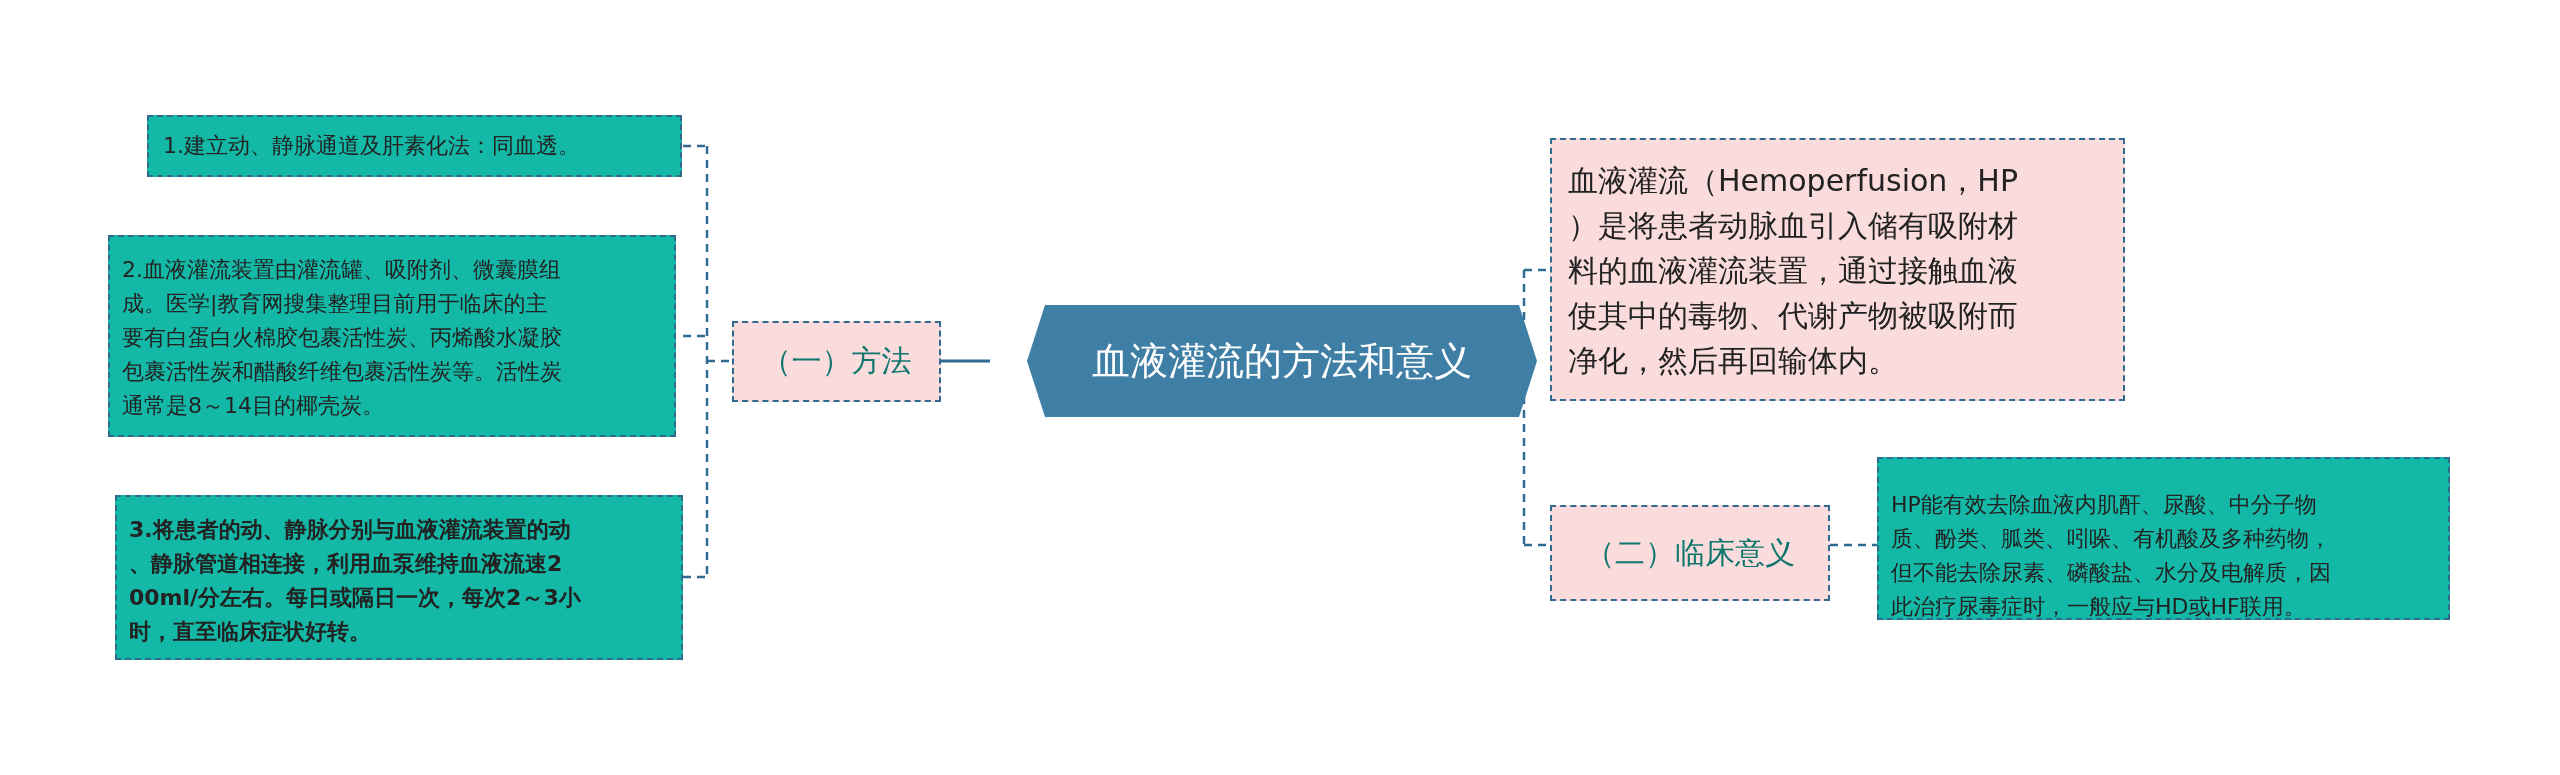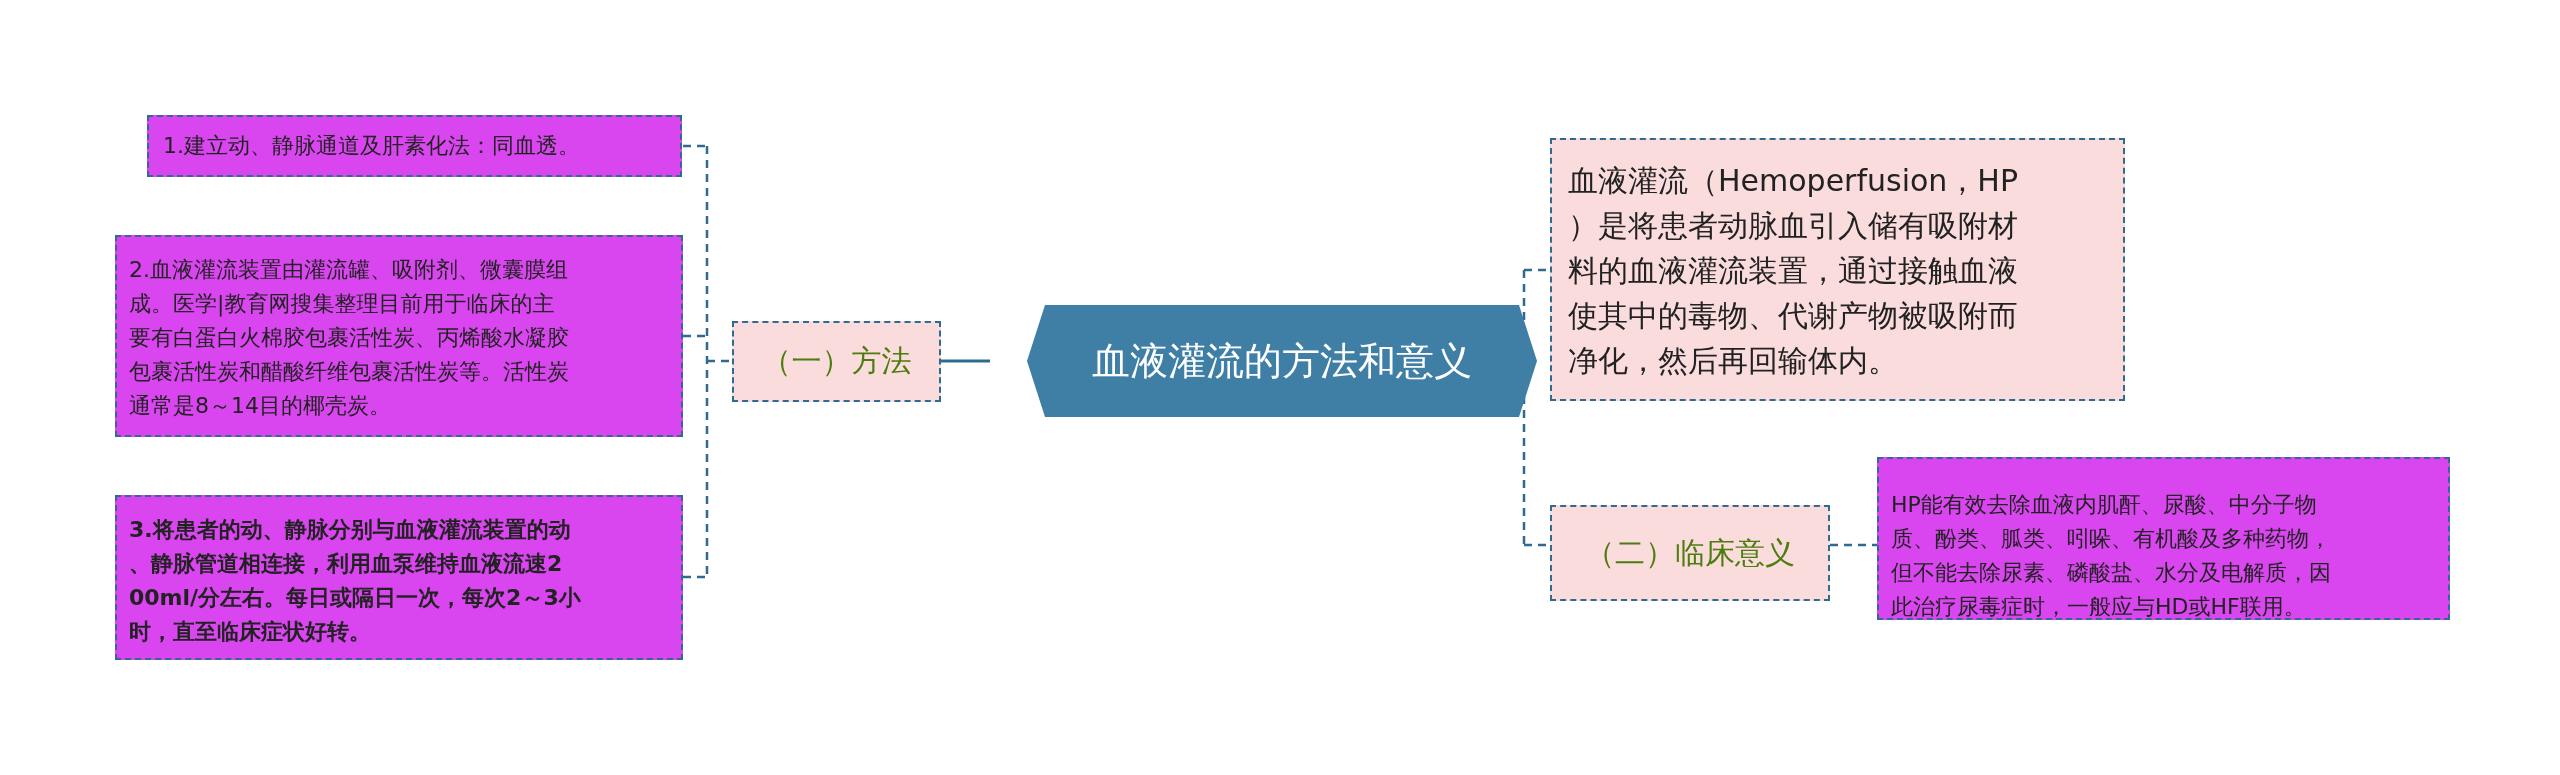--- a/index.html
+++ b/index.html
@@ -1,29 +1,29 @@
 <!DOCTYPE html>
 <html><head>
 <meta charset="utf-8">
 <style>
   html, body { margin:0; padding:0; background:#ffffff; }
   body { width:2560px; height:775px; position:relative; overflow:hidden;
          font-family:"DejaVu Sans","Liberation Sans",sans-serif; color:#222; }
   .node { position:absolute; box-sizing:border-box; }
   .dashed { border:2px dashed #2f6a91; }
   .pink { background:#fbdcdc; }
-  .leaf { background:#d946ef; }
+  .leaf { background:#14b8a6; }
   .txt { position:absolute; white-space:pre-line; }
   .center-node { position:absolute; left:1027px; top:305px; width:510px; height:112px; }
   .center-node svg { position:absolute; left:0; top:0; }
   .center-label { position:absolute; left:0; top:0; width:510px; height:112px;
                   display:flex; align-items:center; justify-content:center;
                   color:#ffffff; font-size:38px; letter-spacing:0px; }
   .line { position:absolute; }
-  .lbl { display:flex; align-items:center; justify-content:center; font-size:30px; color:#4d7c0f; }
+  .lbl { display:flex; align-items:center; justify-content:center; font-size:30px; color:#0f766e; }
 </style>
 </head>
 <body>
 
 <svg class="line" style="left:0;top:0" width="2560" height="775">
   <g stroke="#2f6a91" stroke-width="2.5" fill="none" stroke-dasharray="8,6">
 
     <line x1="707" y1="146" x2="707" y2="577"></line>
 
     <line x1="683" y1="146" x2="707" y2="146"></line>
@@ -41,21 +41,21 @@
   <g stroke="#2f6a91" stroke-width="3" fill="none">
     <line x1="941" y1="361" x2="990" y2="361"></line>
     <line x1="1500" y1="361" x2="1524" y2="361"></line>
   </g>
 </svg>
 
 <div class="node dashed leaf" style="left:147px;top:115px;width:535px;height:62px;">
   <div class="txt" style="left:14px;top:14px;font-size:22px;line-height:30px;">1.建立动、静脉通道及肝素化法：同血透。</div>
 </div>
 
-<div class="node dashed leaf" style="left:115px;top:235px;width:568px;height:202px;">
+<div class="node dashed leaf" style="left:108px;top:235px;width:568px;height:202px;">
   <div class="txt" style="left:12px;top:16px;font-size:22px;line-height:34px;">2.血液灌流装置由灌流罐、吸附剂、微囊膜组
 成。医学|教育网搜集整理目前用于临床的主
 要有白蛋白火棉胶包裹活性炭、丙烯酸水凝胶
 包裹活性炭和醋酸纤维包裹活性炭等。活性炭
 通常是8～14目的椰壳炭。</div>
 </div>
 
 <div class="node dashed leaf" style="left:115px;top:495px;width:568px;height:165px;font-weight:bold;">
   <div class="txt" style="left:12px;top:16px;font-size:22px;line-height:34px;">3.将患者的动、静脉分别与血液灌流装置的动
 、静脉管道相连接，利用血泵维持血液流速2

